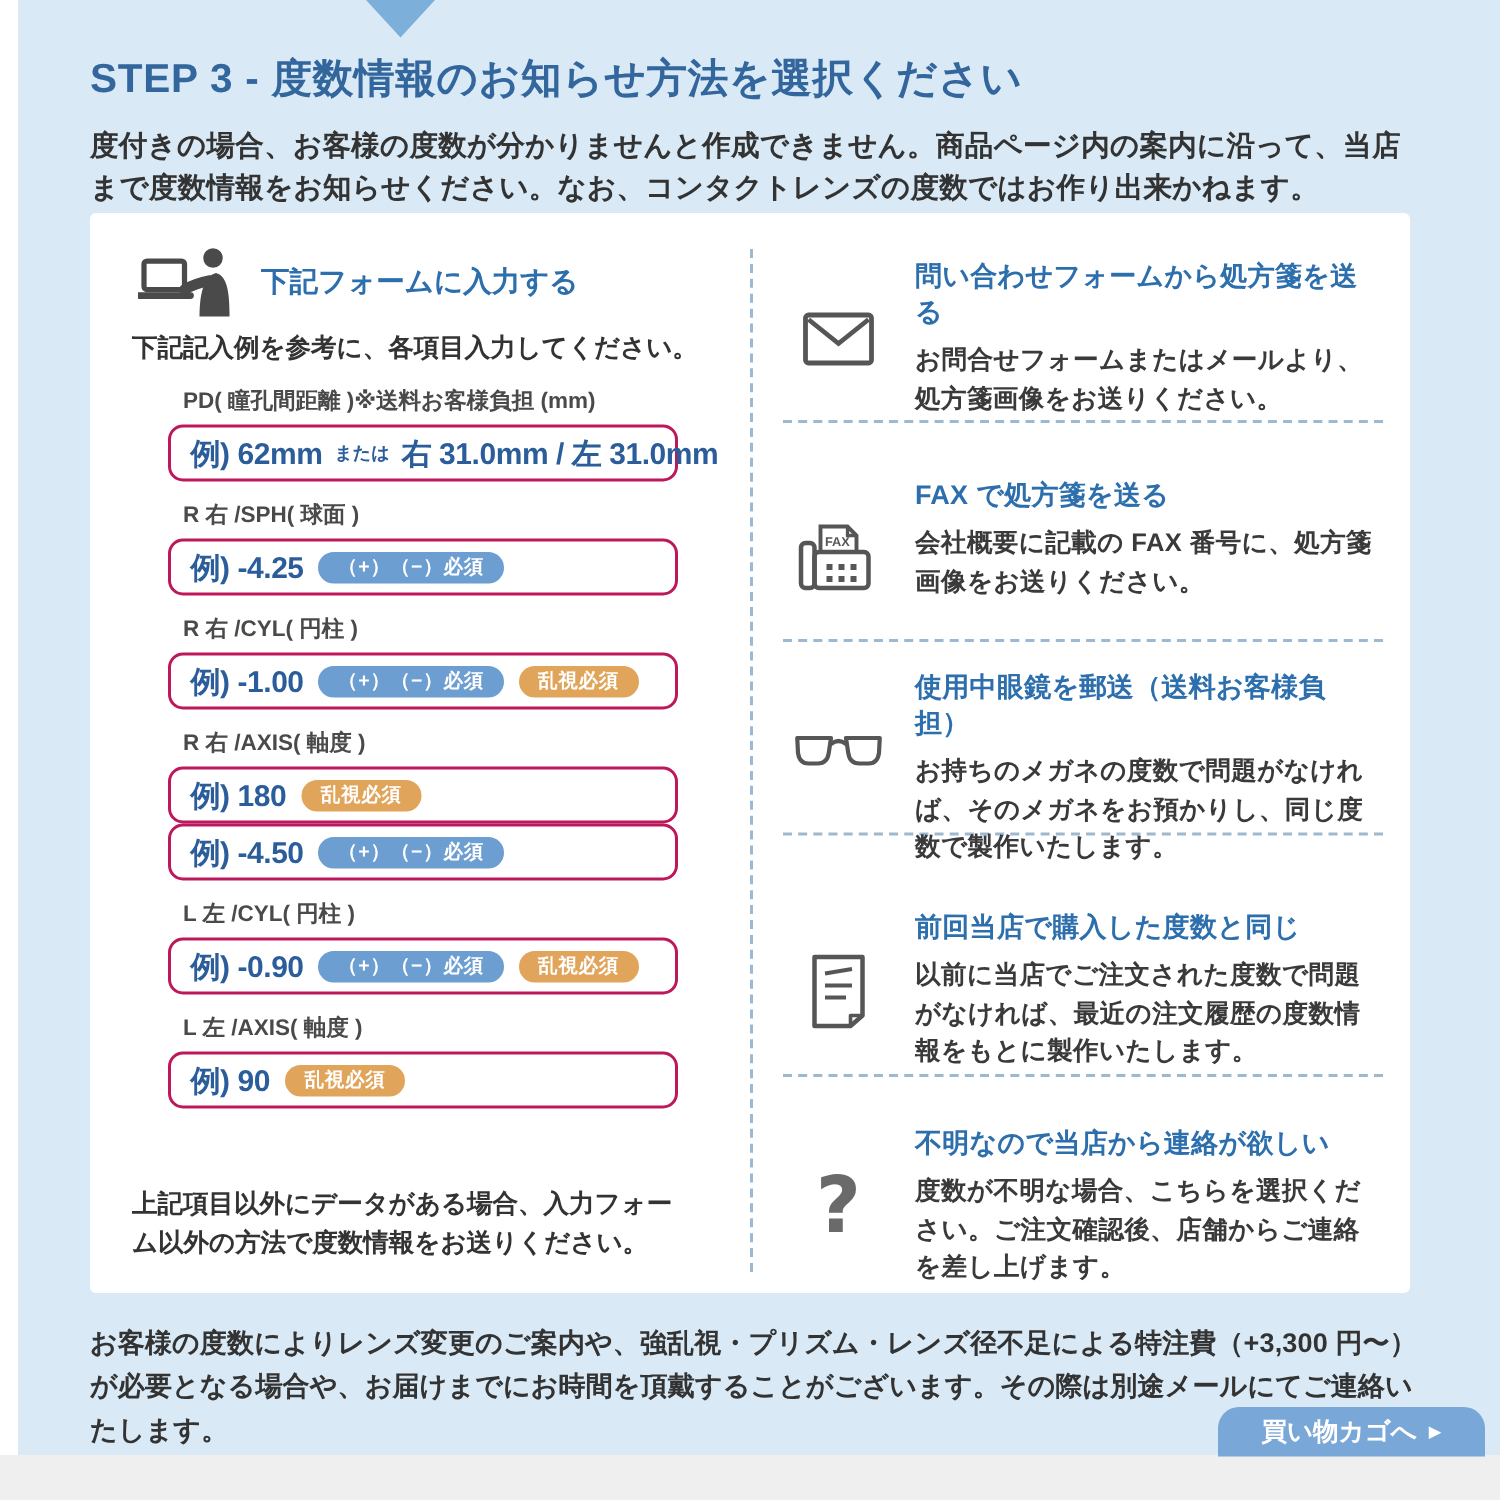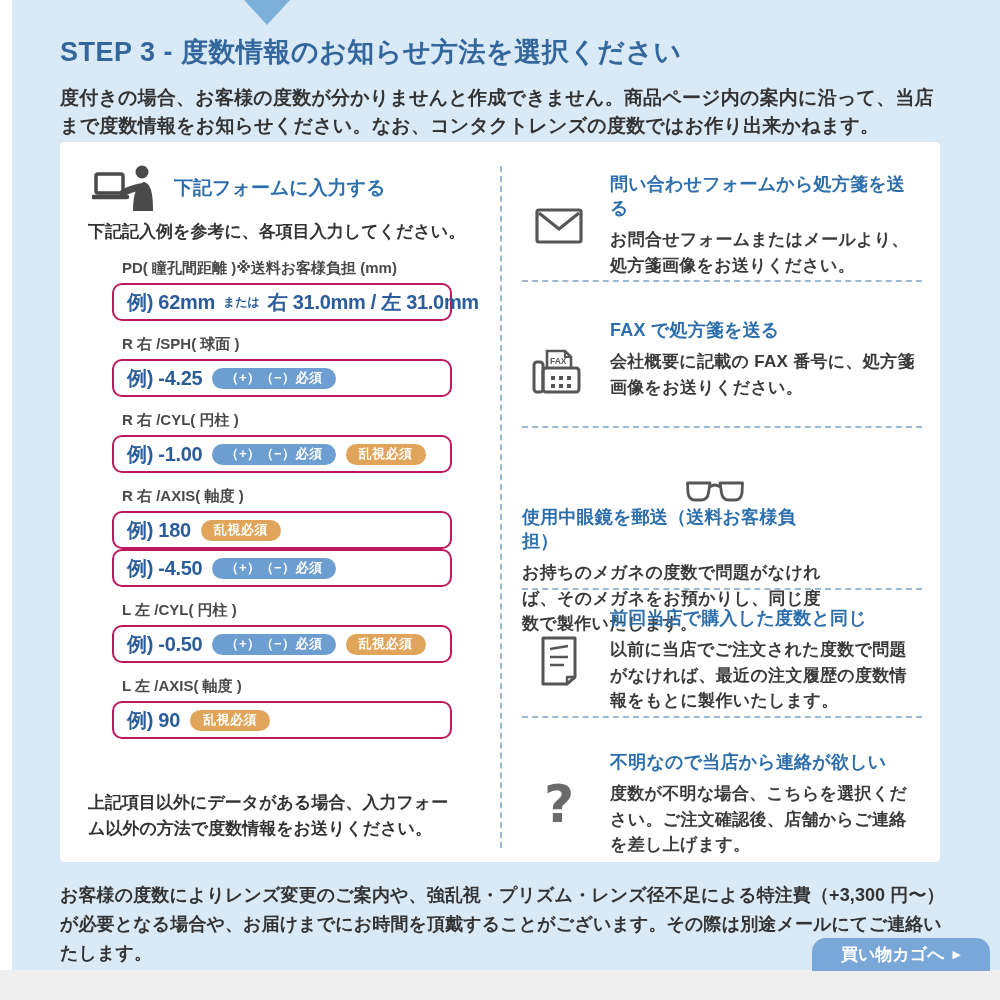--- a/index.html
+++ b/index.html
@@ -125,21 +125,21 @@
       <div class="f-box">
         <span class="f-ex">例) 180</span>
         <span class="pill pill-orange">乱視必須</span>
       </div>
       <div class="f-box">
         <span class="f-ex">例) -4.50</span>
         <span class="pill pill-blue">（+）（−）必須</span>
       </div>
       <div class="f-label">L 左 /CYL( 円柱 )</div>
       <div class="f-box">
-        <span class="f-ex">例) -0.50</span>
+        <span class="f-ex">例) -0.90</span>
         <span class="pill pill-blue">（+）（−）必須</span>
         <span class="pill pill-orange">乱視必須</span>
       </div>
       <div class="f-label">L 左 /AXIS( 軸度 )</div>
       <div class="f-box">
         <span class="f-ex">例) 90</span>
         <span class="pill pill-orange">乱視必須</span>
       </div>
     </div>
 
@@ -176,21 +176,21 @@
               <rect x="27" y="36" width="4" height="4"></rect>
               <rect x="35" y="36" width="4" height="4"></rect>
             </g>
           </svg>
         </div>
         <div class="option-text">
           <div class="option-title">FAX で処方箋を送る</div>
           <div class="option-body">会社概要に記載の FAX 番号に、処方箋画像をお送りください。</div>
         </div>
       </div>
-      <div class="option sep" style="top: 337px; height: 111px; flex-direction: column;">
+      <div class="option sep" style="top: 304px; height: 111px;">
         <div class="option-icon">
           <svg width="60" height="26" viewBox="0 0 60 26">
             <path d="M2.5 4 H25 L23.5 14 Q22.5 21 16 21 H10 Q4 21 3 14 Z" fill="none" stroke="#565656" stroke-width="2.8" stroke-linejoin="round"></path>
             <path d="M35 4 H57.5 L57 14 Q56 21 50 21 H44 Q37.5 21 36.5 14 Z" fill="none" stroke="#565656" stroke-width="2.8" stroke-linejoin="round"></path>
             <path d="M25 8 Q30 4 35 8" fill="none" stroke="#565656" stroke-width="2.8"></path>
           </svg>
         </div>
         <div class="option-text">
           <div class="option-title">使用中眼鏡を郵送（送料お客様負担）</div>
           <div class="option-body">お持ちのメガネの度数で問題がなければ、そのメガネをお預かりし、同じ度数で製作いたします。</div>

